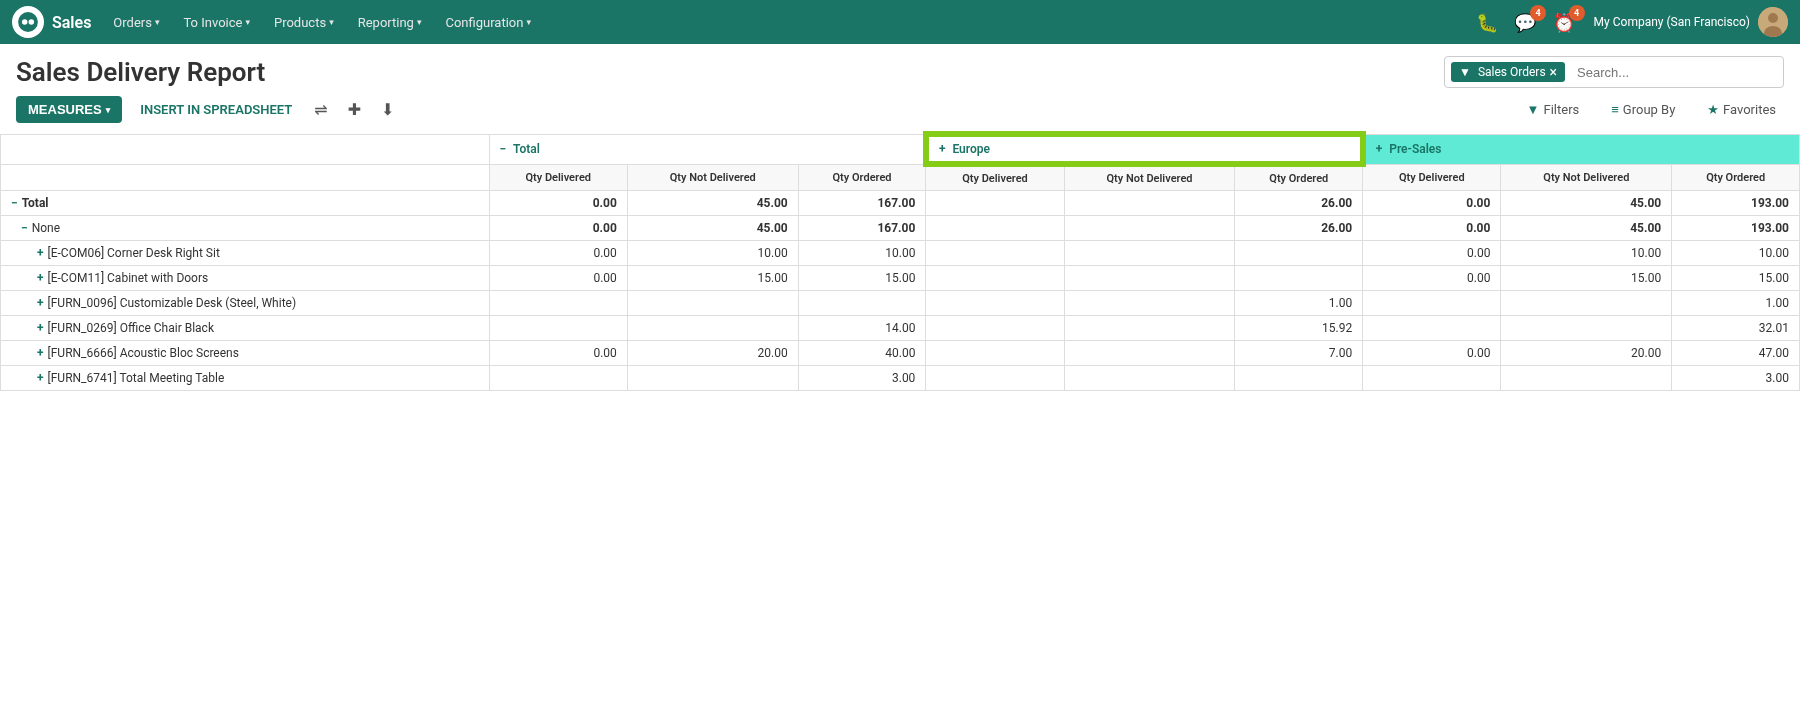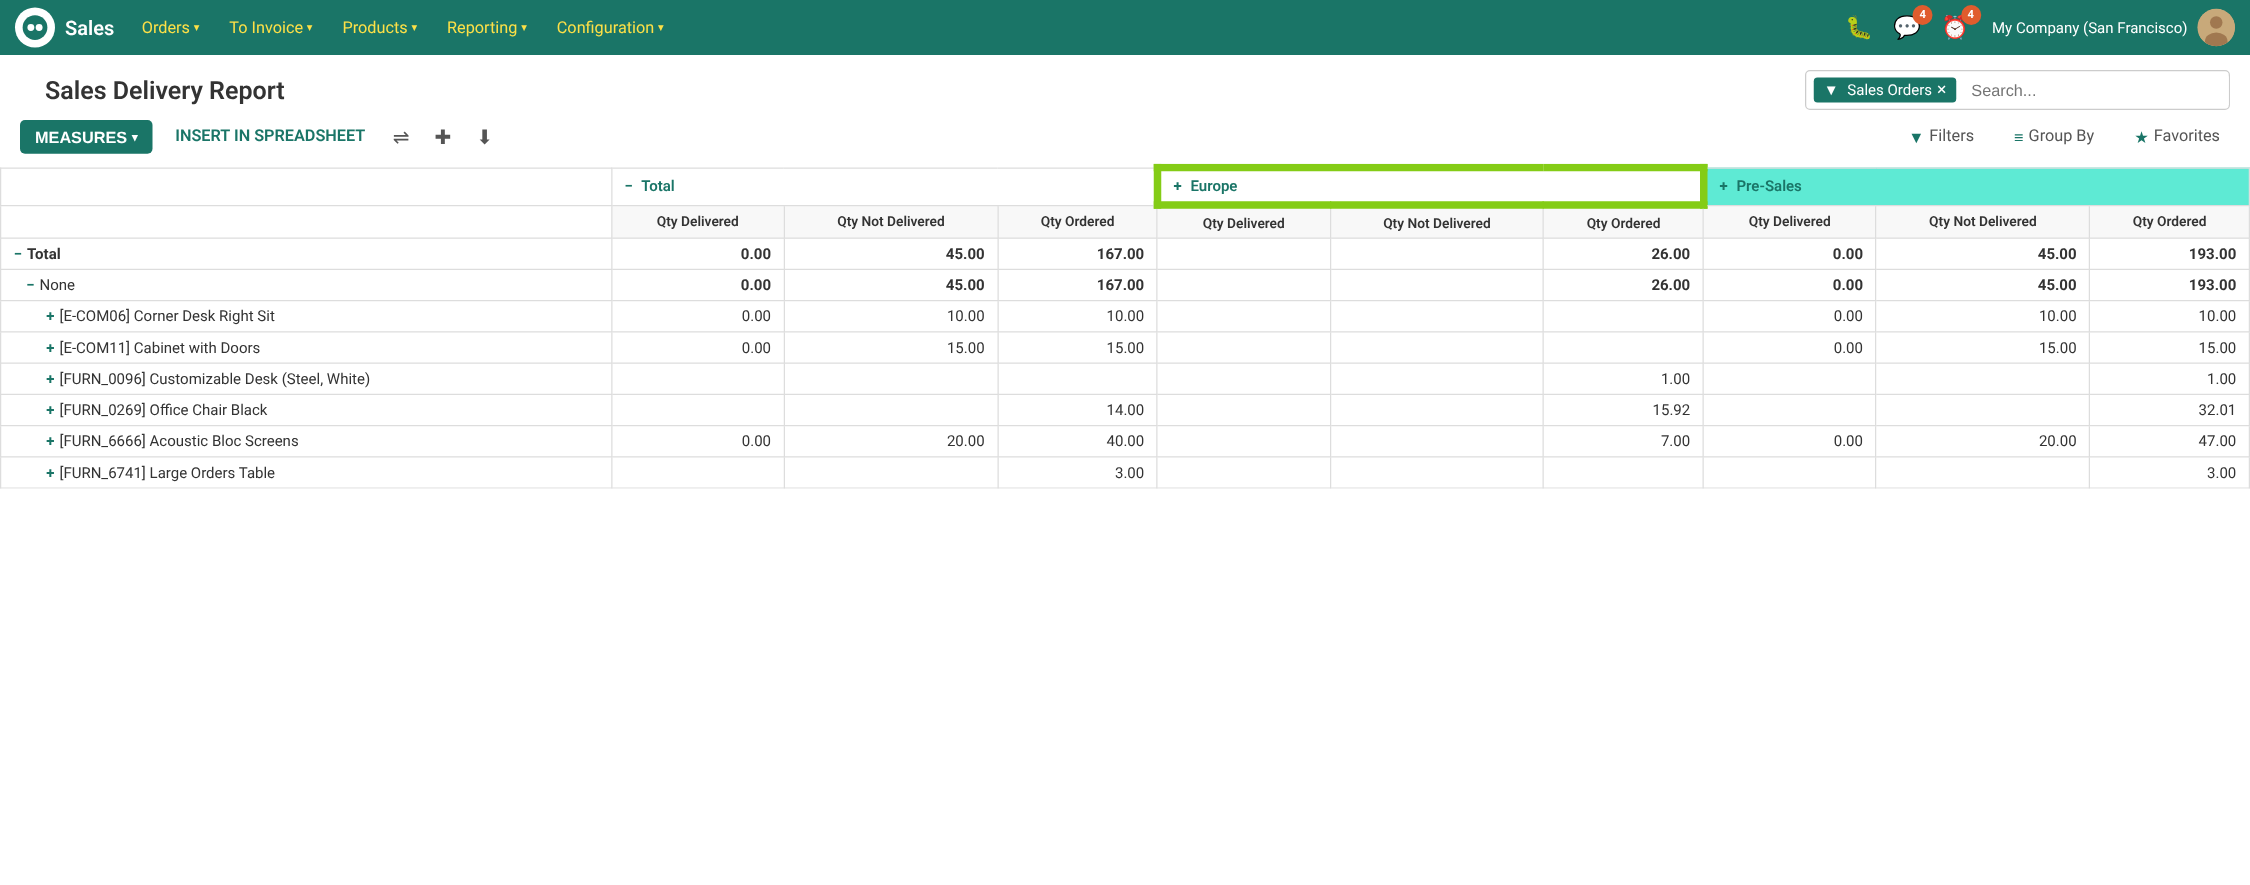--- a/index.html
+++ b/index.html
@@ -23,21 +23,21 @@
       flex-shrink: 0;
     }
     .top-nav .logo svg { width: 22px; height: 22px; }
     .top-nav .app-name {
       font-size: 16px; font-weight: 600; margin-right: 8px; color: #ffffff;
     }
     .nav-item {
       padding: 6px 10px;
       cursor: pointer;
       border-radius: 4px;
-      color: #fde047;
+      color: #e5e5e5;
       font-size: 13px;
       display: flex; align-items: center; gap: 3px;
       white-space: nowrap;
       justify-content: center;
     }
     .nav-item .caret { font-size: 9px; }
     .nav-spacer { flex: 1; }
     .nav-icons { display: flex; align-items: center; gap: 8px; }
     .nav-icon-btn {
       position: relative; cursor: pointer; padding: 4px; color: #fff; font-size: 16px;
@@ -55,21 +55,21 @@
       display: flex; align-items: center; justify-content: center; cursor: pointer; overflow: hidden;
     }
 
     
     .subheader {
       padding: 12px 16px 0 16px;
       display: flex;
       align-items: center;
       justify-content: space-between;
     }
-    .page-title { font-size: 20px; font-weight: 600; color: #333; margin-left: 20px; }
+    .page-title { font-size: 26px; font-weight: 600; color: #333; }
 
     
     .search-bar {
       display: flex; align-items: center; border: 1px solid #ccc; border-radius: 4px;
       background: #fff; height: 32px; min-width: 340px;
     }
     .search-filter-tag {
       background: #1a7567; color: #fff; padding: 2px 8px; margin: 3px 4px 3px 6px;
       border-radius: 3px; font-size: 12px; display: flex; align-items: center; gap: 4px;
     }
@@ -351,21 +351,21 @@
           <td class="num-cell">20.00</td>
           <td class="num-cell">40.00</td>
           <td class="num-cell"></td>
           <td class="num-cell"></td>
           <td class="num-cell">7.00</td>
           <td class="num-cell">0.00</td>
           <td class="num-cell">20.00</td>
           <td class="num-cell">47.00</td>
         </tr>
         <tr>
-          <td class="label-cell" style="padding-left: 36px;"><span class="expand-btn">+</span><span>[FURN_6741] Large Orders Table</span></td>
+          <td class="label-cell" style="padding-left: 36px;"><span class="expand-btn">+</span><span>[FURN_6741] Total Meeting Table</span></td>
           <td class="num-cell"></td>
           <td class="num-cell"></td>
           <td class="num-cell">3.00</td>
           <td class="num-cell"></td>
           <td class="num-cell"></td>
           <td class="num-cell"></td>
           <td class="num-cell"></td>
           <td class="num-cell"></td>
           <td class="num-cell">3.00</td>
         </tr>

